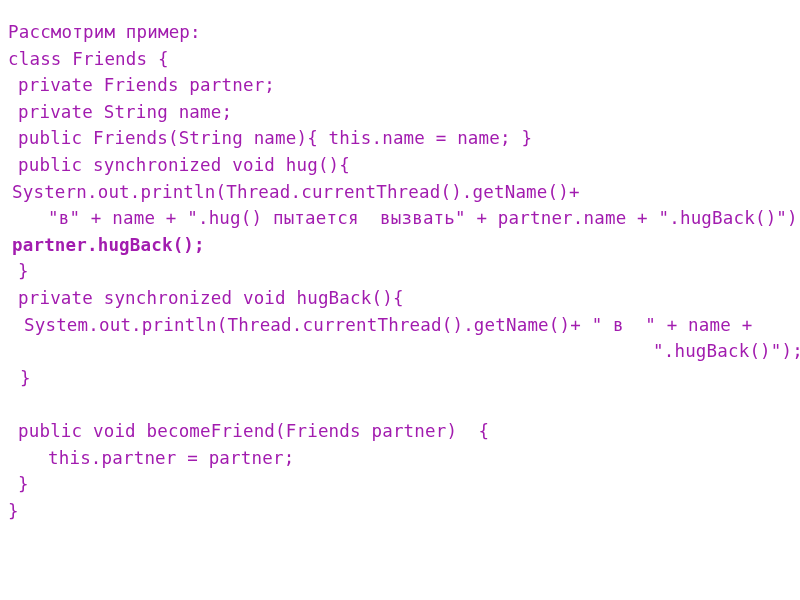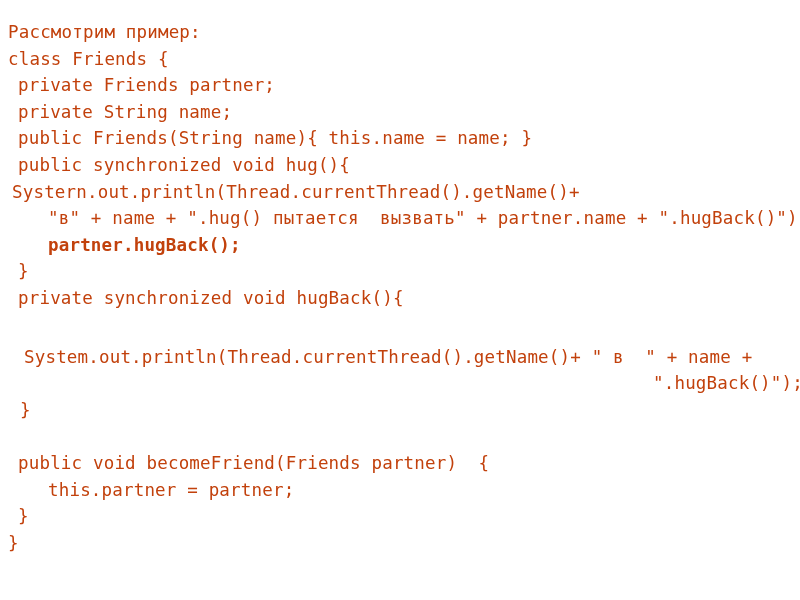--- a/index.html
+++ b/index.html
@@ -31,36 +31,36 @@
     width: 800px;
   }
 
   .code-line {
     display: block;
     height: 26.6px;
     line-height: 26.6px;
     font-size: 17.5px;
     letter-spacing: 0.01em;
     white-space: pre;
-    color: #c2410c;
+    color: #a21caf;
   }
 
   .code-line.blank {
     color: transparent;
   }
 
   
   .ind-0  { padding-left: 8px;  }
   .ind-1  { padding-left: 18px; }
   .ind-2  { padding-left: 12px; }
   .ind-3  { padding-left: 48px; }
-  .ind-4  { padding-left: 24px; margin-top: 32px; }
+  .ind-4  { padding-left: 24px; }
   .ind-5  { padding-left: 20px; }
   .ind-6  { padding-left: 653px; }
 
-  .bold { font-weight: bold; margin-left: 36px; }
+  .bold { font-weight: bold; }
 </style>
 </head>
 <body style="background: rgb(255, 255, 255); color: rgb(0, 0, 0);">
 
 <div id="slide" style="background: rgb(255, 255, 255);">
   <pre class="code-block" id="code-block"><span class="code-line ind-0">Рассмотрим пример:</span><span class="code-line ind-0">class Friends {</span><span class="code-line ind-1">private Friends partner;</span><span class="code-line ind-1">private String name;</span><span class="code-line ind-1">public Friends(String name){ this.name = name; }</span><span class="code-line ind-1">public synchronized void hug(){</span><span class="code-line ind-2">Systern.out.println(Thread.currentThread().getName()+</span><span class="code-line ind-3">"в" + name + ".hug() пытается  вызвать" + partner.name + ".hugBack()") ;</span><span class="code-line ind-2 bold">partner.hugBack();</span><span class="code-line ind-1">}</span><span class="code-line ind-1">private synchronized void hugBack(){</span><span class="code-line ind-4">System.out.println(Thread.currentThread().getName()+ " в  " + name +</span><span class="code-line ind-6">".hugBack()");</span><span class="code-line ind-5">}</span><span class="code-line ind-0 blank"> </span><span class="code-line ind-1">public void becomeFriend(Friends partner)  {</span><span class="code-line ind-3">this.partner = partner;</span><span class="code-line ind-1">}</span><span class="code-line ind-0">}</span></pre>
 </div>
 
 </body></html>

